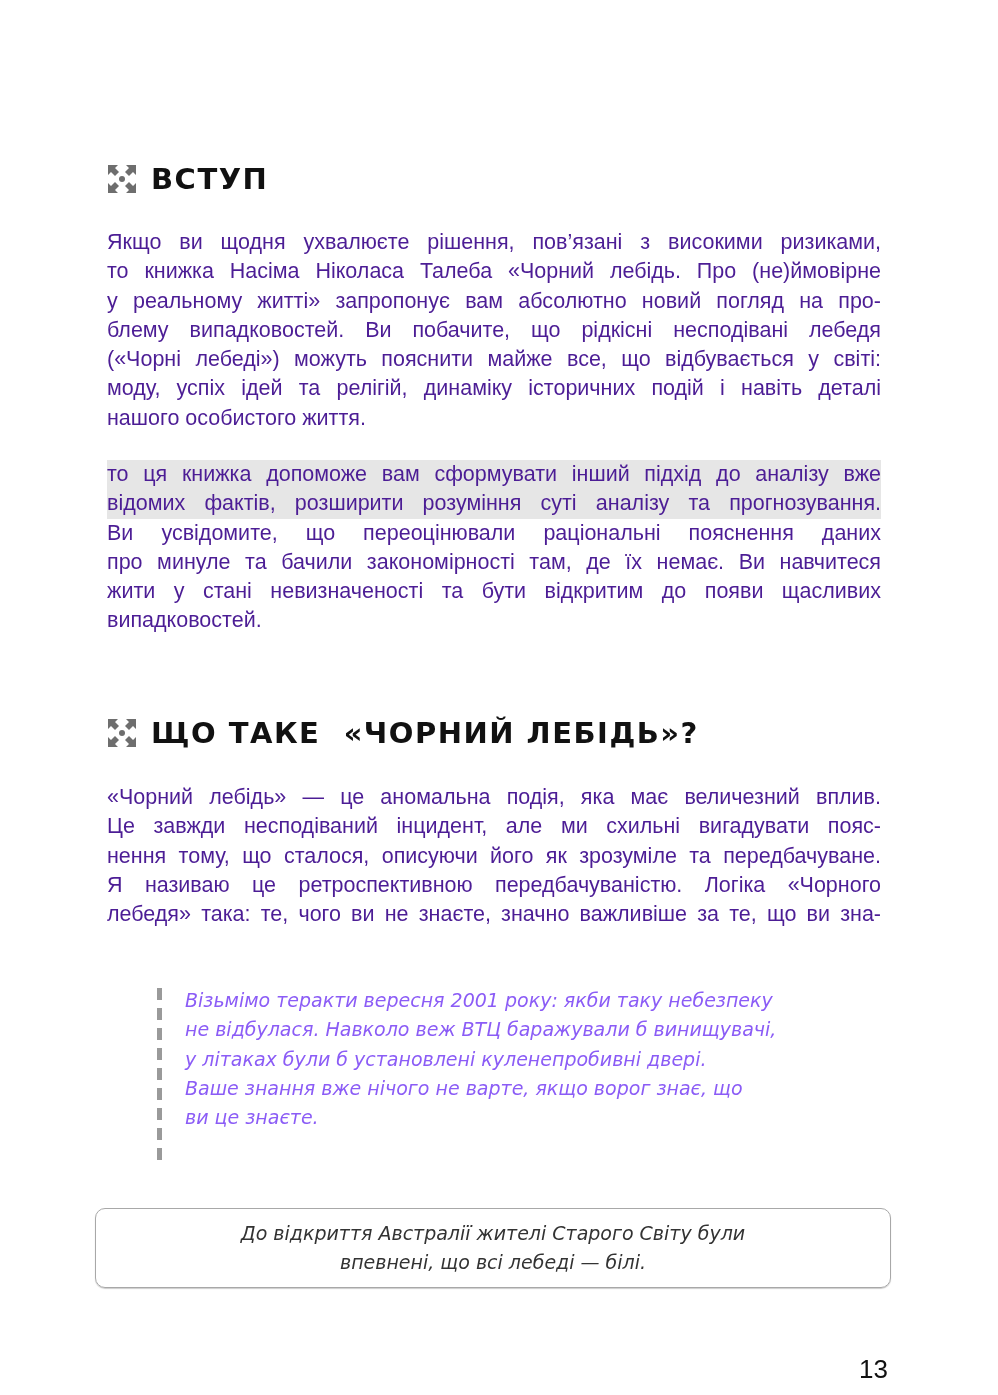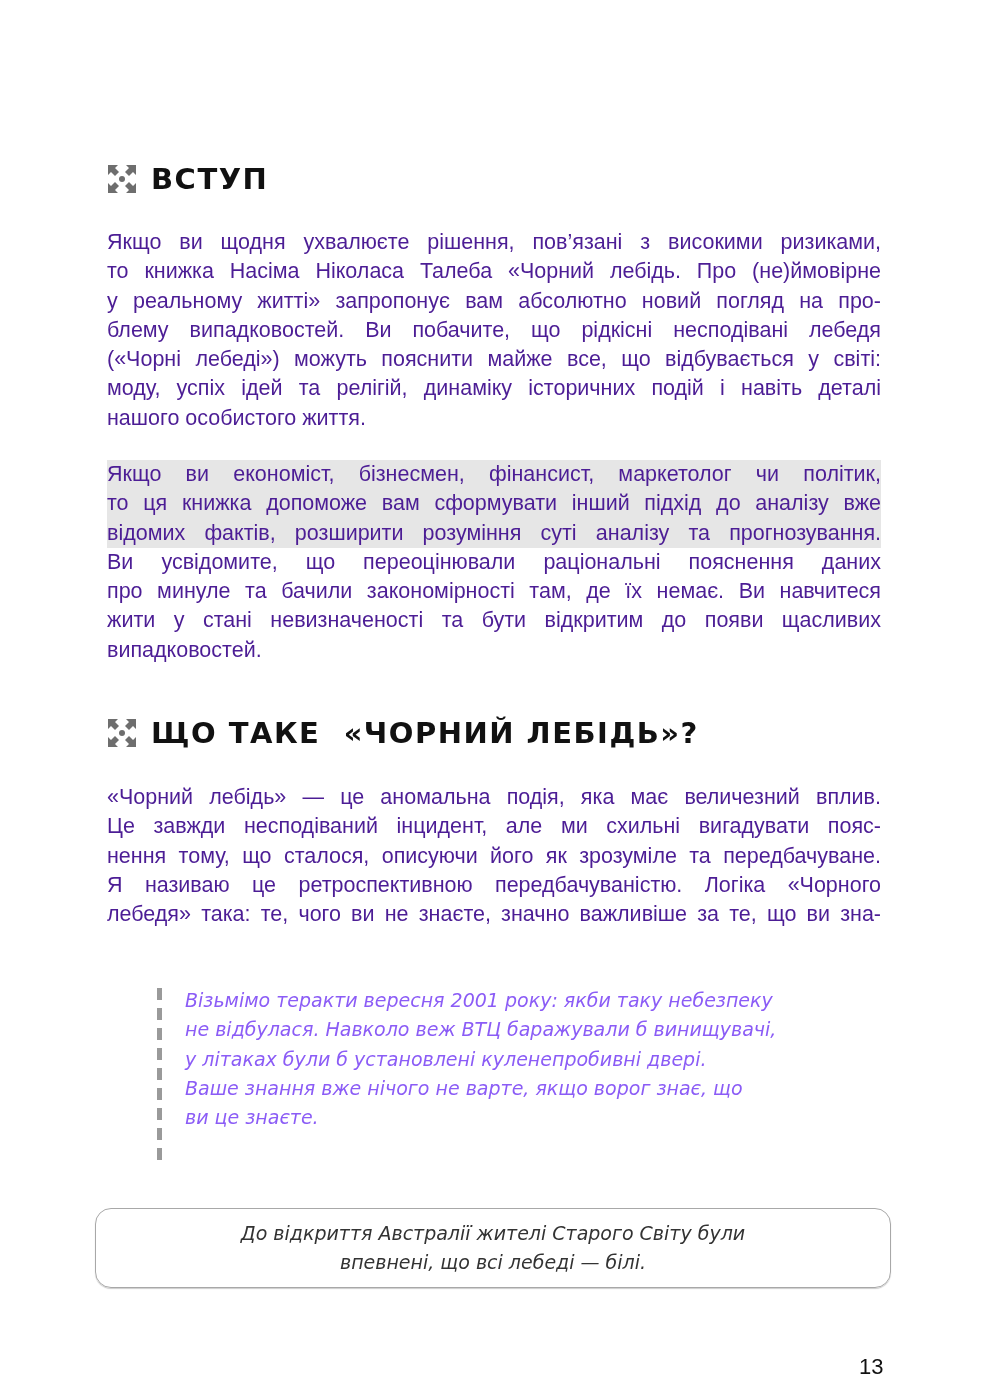--- a/index.html
+++ b/index.html
@@ -29,29 +29,29 @@
     #p3 { top: 783px; }
 
     .quote { position: absolute; left: 157px; top: 986px; width: 680px; }
     .quote .bar { position: absolute; left: 0; top: 2px; width: 5px; height: 172px;
       background: repeating-linear-gradient(to bottom, #9a9a9a 0 12px, transparent 12px 20px); }
     .quote .text { position: absolute; left: 28px; top: 0; font-family: "DejaVu Sans", sans-serif;
       font-style: italic; font-size: 19px; line-height: 29.3px; color: #8b5cf6; white-space: nowrap; }
     .quote .text span { display: block; }
 
     .callout { position: absolute; left: 95px; top: 1208px; width: 796px; height: 80px;
-      border: 1.5px solid #a8a8a8; border-radius: 16px; box-shadow: 0 1px 1px #ccc;
+      border: 1.5px solid #a8a8a8; border-radius: 10px; box-shadow: 0 1px 1px #ccc;
       box-sizing: border-box; }
     .callout .text { position: absolute; left: 0; right: 0; top: 10px; text-align: center;
       font-family: "DejaVu Sans", sans-serif; font-style: italic; font-size: 19px;
       line-height: 29px; color: #333; }
     .callout .text span { display: block; }
 
     .page-number { position: absolute; left: 859px; top: 1354px; font-family: "Liberation Sans", sans-serif;
-      font-size: 22px; color: #111; }
+      font-size: 26px; color: #111; }
   </style>
 </head>
 <body>
 
 <div class="page">
 
   <div class="heading" id="h1">
     <svg class="icon" viewBox="0 0 30 30">
       <g fill="#6e6e6e">
         <circle cx="15" cy="15" r="3"></circle>
@@ -68,21 +68,20 @@
     <span class="line"><span class="inner">Якщо ви щодня ухвалюєте рішення, пов’язані з високими ризиками,</span></span>
     <span class="line"><span class="inner">то книжка Насіма Ніколаса Талеба «Чорний лебідь. Про (не)ймовірне</span></span>
     <span class="line"><span class="inner">у реальному житті» запропонує вам абсолютно новий погляд на про-</span></span>
     <span class="line"><span class="inner">блему випадковостей. Ви побачите, що рідкісні несподівані лебедя</span></span>
     <span class="line"><span class="inner">(«Чорні лебеді») можуть пояснити майже все, що відбувається у світі:</span></span>
     <span class="line"><span class="inner">моду, успіх ідей та релігій, динаміку історичних подій і навіть деталі</span></span>
     <span class="line last"><span class="inner">нашого особистого життя.</span></span>
   </div>
 
   <div class="para" id="p2">
-    <span class="line hl" style="background: rgb(230, 230, 230);"><span class="inner">Якщо ви економіст, бізнесмен, фінансист, маркетолог чи політик,</span></span>
     <span class="line hl" style="background: rgb(230, 230, 230);"><span class="inner">то ця книжка допоможе вам сформувати інший підхід до аналізу вже</span></span>
     <span class="line hl" style="background: rgb(230, 230, 230);"><span class="inner">відомих фактів, розширити розуміння суті аналізу та прогнозування.</span></span>
     <span class="line"><span class="inner">Ви усвідомите, що переоцінювали раціональні пояснення даних</span></span>
     <span class="line"><span class="inner">про минуле та бачили закономірності там, де їх немає. Ви навчитеся</span></span>
     <span class="line"><span class="inner">жити у стані невизначеності та бути відкритим до появи щасливих</span></span>
     <span class="line last"><span class="inner">випадковостей.</span></span>
   </div>
 
   <div class="heading" id="h2">
     <svg class="icon" viewBox="0 0 30 30">

